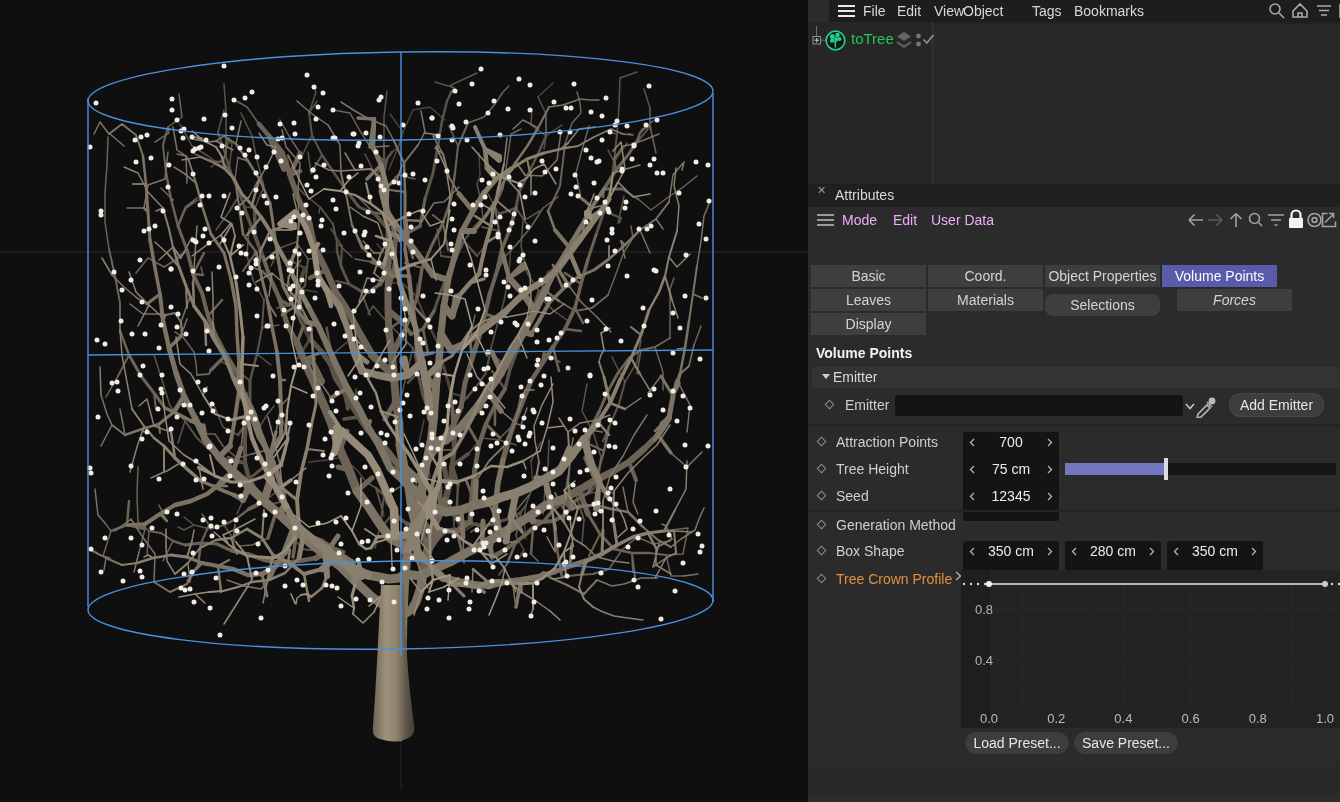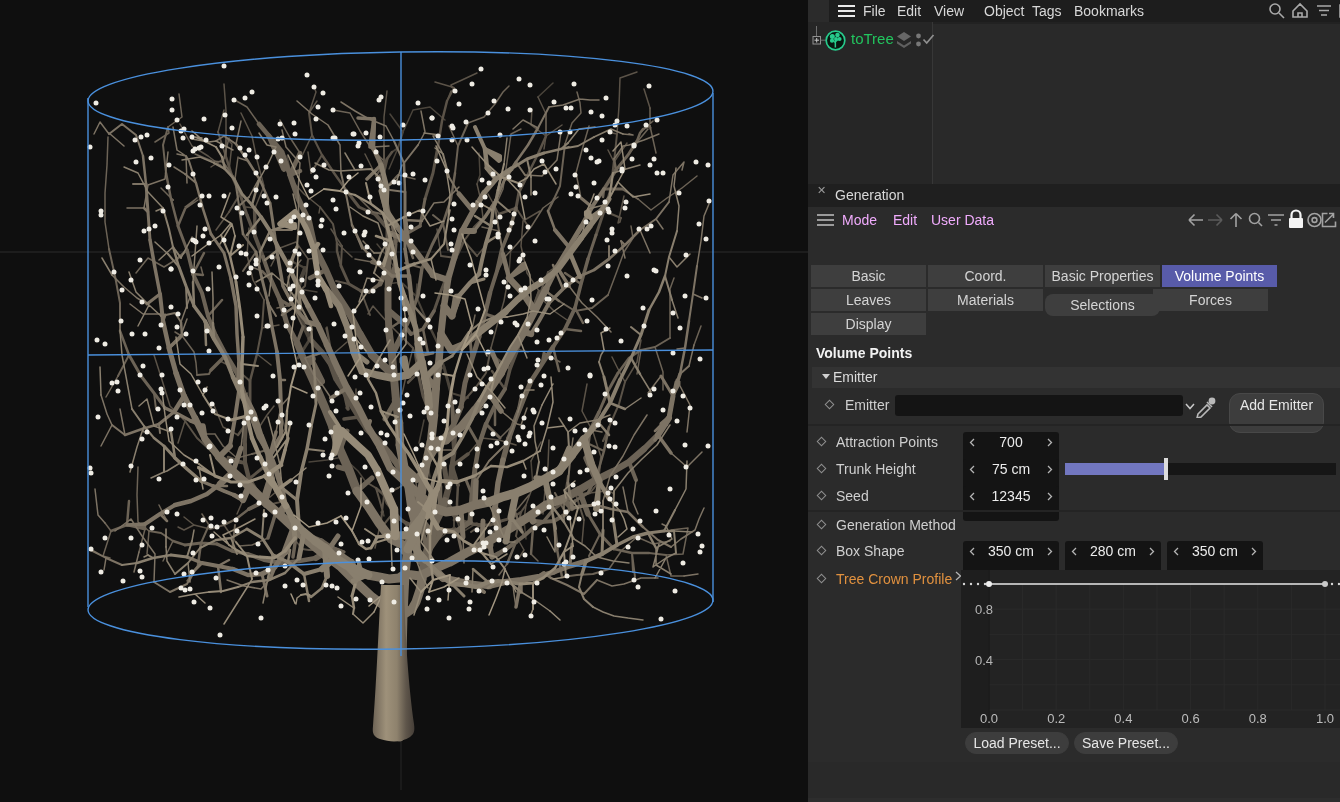--- a/index.html
+++ b/index.html
@@ -876,21 +876,21 @@
 </svg>
 </div>
 
 <div id="panel">
 
   <div class="menubar">
     <div class="hamb" style="left:9px; top:5px;"></div>
     <span class="mi" style="left:34px;">File</span>
     <span class="mi" style="left:68px;">Edit</span>
     <span class="mi" style="left:105px;">View</span>
-    <span class="mi" style="left:155px;">Object</span>
+    <span class="mi" style="left:134px;">Object</span>
     <span class="mi" style="left:203px;">Tags</span>
     <span class="mi" style="left:245px;">Bookmarks</span>
     <svg width="92" height="22" style="position:absolute; right:2px; top:0;" viewBox="0 0 92 22">
       <g stroke="#a9a9a9" stroke-width="1.6" fill="none">
         <circle cx="8" cy="9" r="5"></circle>
           <line x1="12" y1="13" x2="17" y2="18"></line>
         <path d="M26 11 L33 4 L40 11 L40 17 L26 17 Z M31 17 L31 13 L35 13 L35 17"></path>
         <path d="M50 6 h14 M52 10.5 h10 M54 15 h6"></path>
         <path d="M80 5 h-7 v12 h12 v-7 M78 12 l8 -8 M86 4 h-4 M86 4 v4"></path>
       </g>
@@ -925,21 +925,21 @@
       <path d="M1 11 L8 15.5 L15 11 L15 13.5 L8 18 L1 13.5 Z" fill="#606060"></path>
       <circle cx="22.5" cy="6" r="2.4" fill="#787878"></circle>
         <circle cx="22.5" cy="14" r="2.4" fill="#787878"></circle>
       <path d="M27.5 9.5 l3.2 3.5 l6.8 -8" stroke="#909090" stroke-width="1.7" fill="none"></path>
 
   </svg>
     </div>
 
   <div class="attrtitle">
     <span style="position:absolute; left:9px; top:0px; color:#9a9a9a; font-size:11px;">✕</span>
-    <span style="position:absolute; left:27px; top:3px;">Generation</span>
+    <span style="position:absolute; left:27px; top:3px;">Attributes</span>
   </div>
 
   <div class="modebar">
     <div class="hambg" style="left:9px; top:7px;"></div>
     <span style="position:absolute; left:34px; top:5px;">Mode</span>
     <span style="position:absolute; left:85px; top:5px;">Edit</span>
     <span style="position:absolute; left:123px; top:5px;">User Data</span>
     <svg width="152" height="26" style="position:absolute; left:380px; top:0;" viewBox="0 0 152 26">
       <g stroke="#a2a2a2" stroke-width="1.6" fill="none">
         <path d="M1 13 h14 M1 13 l5.5 -5.5 M1 13 l5.5 5.5"></path>
@@ -962,26 +962,26 @@
       <g stroke="#a2a2a2" stroke-width="1.6" fill="none">
         <path d="M139.5 6.5 h-5 v13 h13 v-5 M137 15.5 l8 -8 M141 6.5 h4.5 v4.5"></path>
       </g>
     </svg>
   </div>
 
 
   <div class="tabs">
     <div class="tab" style="left:0; top:0;">Basic</div>
     <div class="tab" style="left:117px; top:0;">Coord.</div>
-    <div class="tab" style="left:234px; top:0;">Basic Properties</div>
+    <div class="tab" style="left:234px; top:0;">Object Properties</div>
     <div class="tab sel" style="left:351px; top:0;">Volume Points</div>
     <div class="tab" style="left:0; top:24px;">Leaves</div>
     <div class="tab" style="left:117px; top:24px;">Materials</div>
     <div class="tab" style="left:234px; top:29px;border-radius:8px;">Selections</div>
-    <div class="tab" style="left:342px; top:24px;">Forces</div>
+    <div class="tab" style="left:366px; top:24px;font-style:italic;">Forces</div>
     <div class="tab" style="left:0; top:48px;">Display</div>
   </div>
 
   <div class="vptitle">Volume Points</div>
 
   <div class="grouphdr">
     <span style="position:absolute; left:10px; top:7px; width:0; height:0; border-left:4px solid transparent; border-right:4px solid transparent; border-top:5px solid #d0d0d0;"></span>
     <span style="position:absolute; left:21px; top:2px;">Emitter</span>
   </div>
 
@@ -989,34 +989,34 @@
   <span class="lbl" style="left:37px; top:397px;">Emitter</span>
   <div class="field" style="left:87px; top:395px; width:288px; height:21px;"></div>
   <svg width="36" height="24" style="position:absolute; left:376px; top:394px;" viewBox="0 0 36 24">
     <path d="M2 10 l4 4.5 l4 -4.5" stroke="#c9c9c9" stroke-width="1.5" fill="none"></path>
     <g>
         <path d="M14 20 l9 -9 l3 3 l-9 9 l-4 1 z" fill="none" stroke="#b9b9b9" stroke-width="1.6"></path>
         <path d="M23 8 l5 5" stroke="#b9b9b9" stroke-width="1.6"></path>
         <circle cx="28" cy="7" r="3.4" fill="#b9b9b9"></circle>
       </g>
   </svg>
-  <div class="btn" style="left:421px; top:393px; width:95px; height:40px; line-height:22px;">Add Emitter</div>
+  <div class="btn" style="left:421px; top:393px; width:95px; height:24px; line-height:22px;">Add Emitter</div>
 
   <div class="sep" style="top:424px;"></div>
 
   <span class="diam" style="left:10px; top:438px;"></span>
   <span class="lbl" style="left:28px; top:434px;">Attraction Points</span>
   <div class="spin" style="left:155px; top:432px;"><svg class="al" width="6" height="9" viewBox="0 0 6 9">
         <path d="M5 1 L1.5 4.5 L5 8" stroke="#b5b5b5" stroke-width="1.3" fill="none"></path>
       </svg>700<svg class="ar2" width="6" height="9" viewBox="0 0 6 9">
         <path d="M1 1 L4.5 4.5 L1 8" stroke="#b5b5b5" stroke-width="1.3" fill="none"></path>
       </svg></div>
 
   <span class="diam" style="left:10px; top:465px;"></span>
-  <span class="lbl" style="left:28px; top:461px;">Trunk Height</span>
+  <span class="lbl" style="left:28px; top:461px;">Tree Height</span>
   <div class="spin" style="left:155px; top:459px;"><svg class="al" width="6" height="9" viewBox="0 0 6 9">
         <path d="M5 1 L1.5 4.5 L5 8" stroke="#b5b5b5" stroke-width="1.3" fill="none"></path>
       </svg>75 cm<svg class="ar2" width="6" height="9" viewBox="0 0 6 9">
         <path d="M1 1 L4.5 4.5 L1 8" stroke="#b5b5b5" stroke-width="1.3" fill="none"></path>
       </svg></div>
   <div style="position:absolute; left:257px; top:463px; width:271px; height:12px; background:#161616;">
     <div style="position:absolute; left:0; top:0; width:100px; height:12px; background:#7277c0;"></div>
     <div style="position:absolute; left:99px; top:-5px; width:4px; height:22px; background:#dcdcdc;"></div>
   </div>
 

